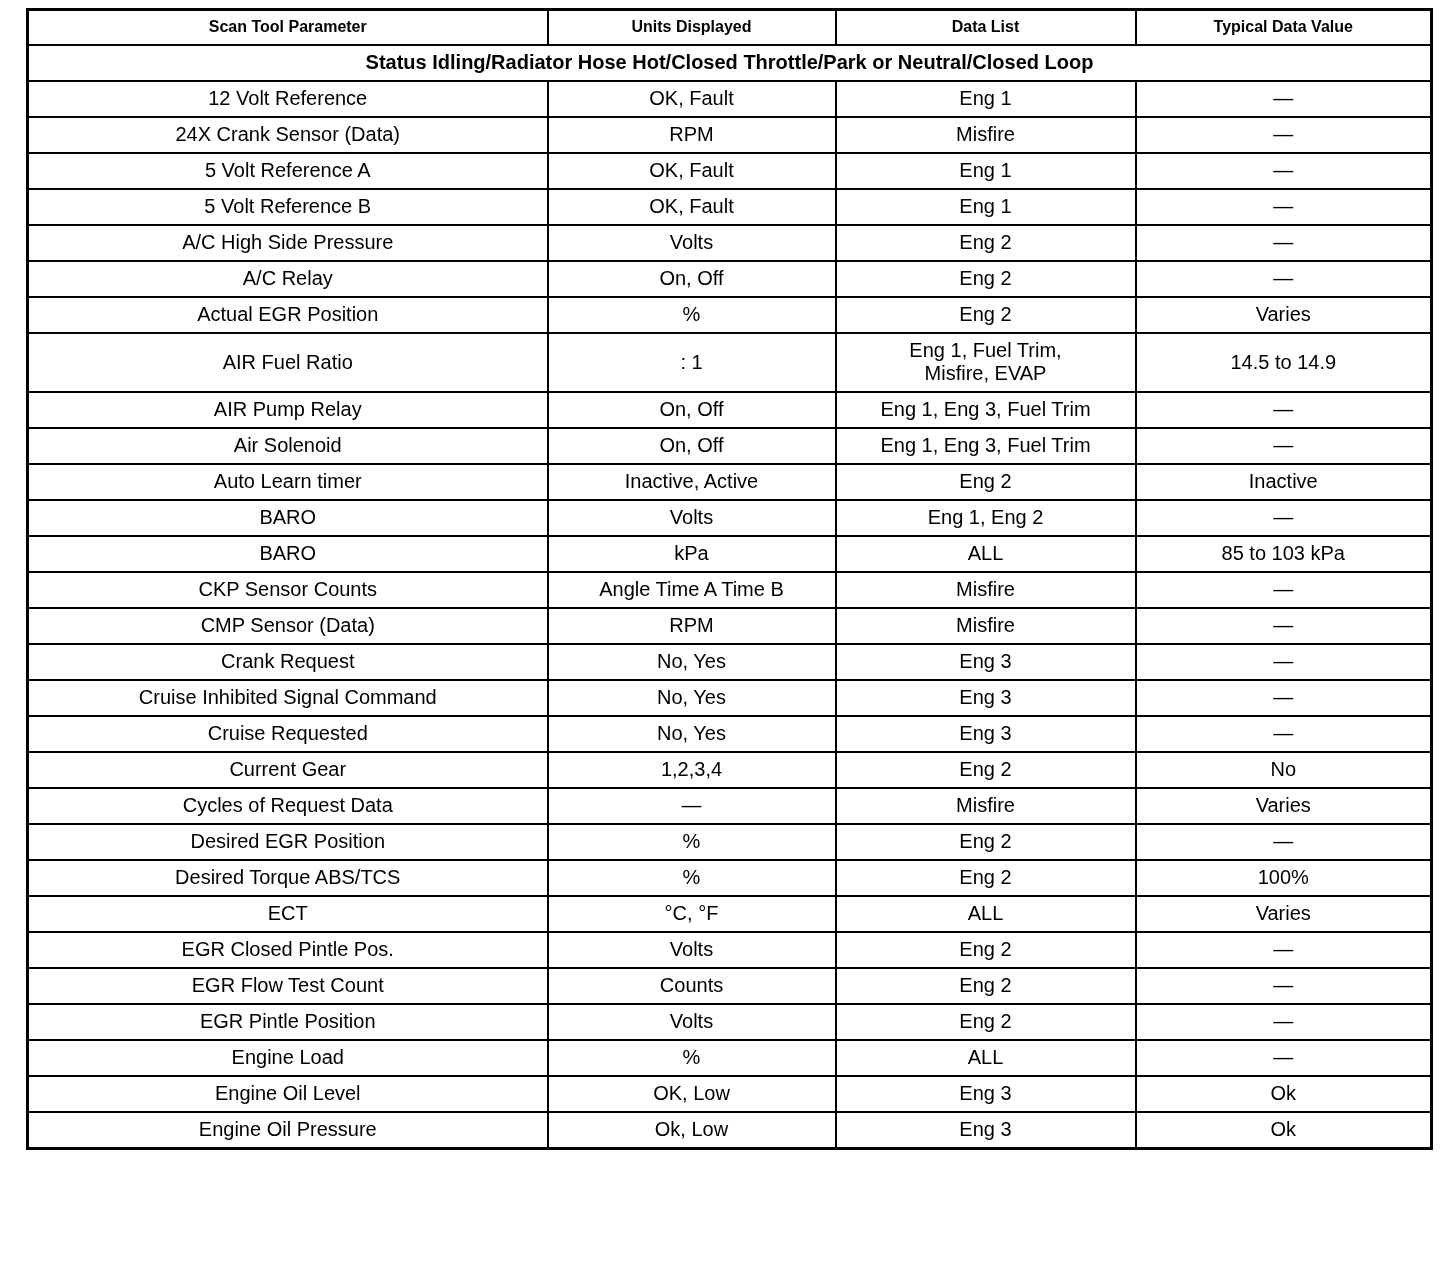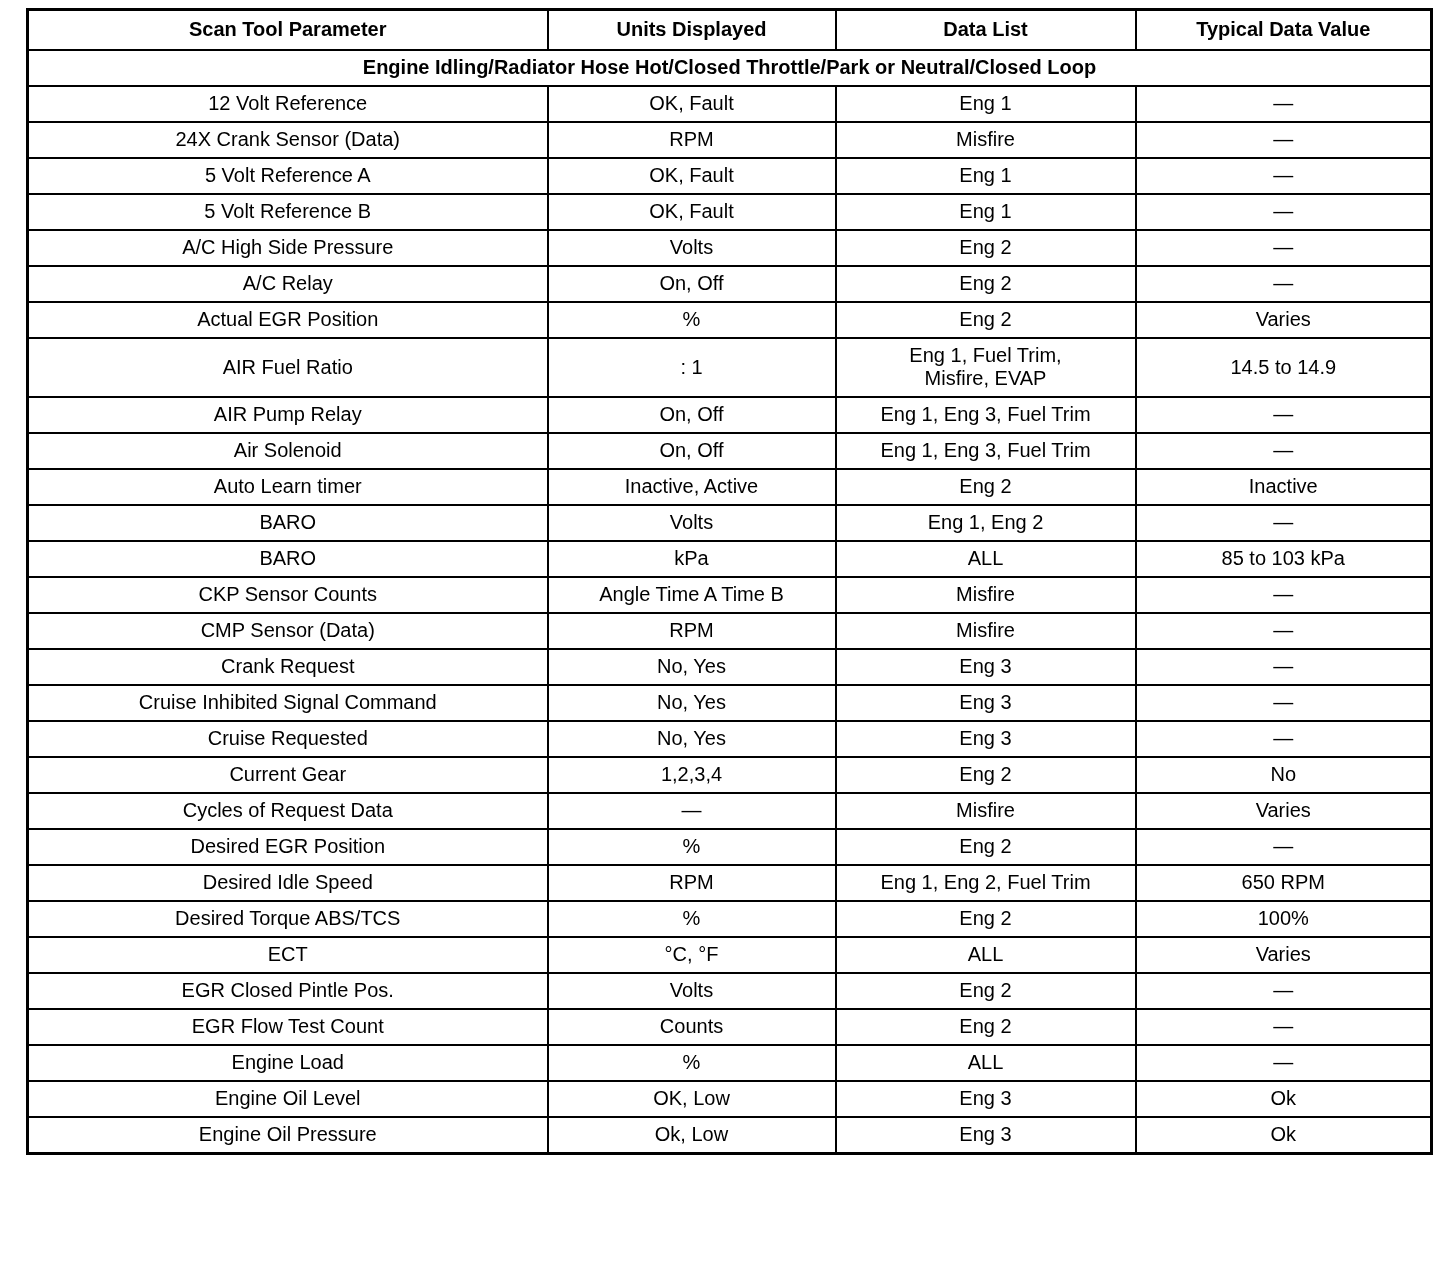--- a/index.html
+++ b/index.html
@@ -36,21 +36,21 @@
   table.scan-table td {
     border: 2px solid #000;
     text-align: center;
     vertical-align: middle;
     font-size: 20px;
     line-height: 1.15;
     padding: 5px 4px 6px 4px;
   }
   table.scan-table th {
     font-weight: bold;
-    font-size: 20px;
+    font-size: 16px;
     padding: 7px 4px 8px 4px;
   }
   td.section-banner {
     font-weight: bold;
     font-size: 21px;
     padding: 5px 4px 7px 4px;
   }
   td.two-line {
     padding: 2px 4px 3px 4px;
     line-height: 1.18;
@@ -73,21 +73,21 @@
     <thead>
       <tr>
         <th>Scan Tool Parameter</th>
         <th>Units Displayed</th>
         <th>Data List</th>
         <th>Typical Data Value</th>
       </tr>
     </thead>
     <tbody id="table-body">
       <tr>
-        <td class="section-banner" colspan="4">Engine Idling/Radiator Hose Hot/Closed Throttle/Park or Neutral/Closed Loop</td>
+        <td class="section-banner" colspan="4">Status Idling/Radiator Hose Hot/Closed Throttle/Park or Neutral/Closed Loop</td>
       </tr>
     <tr>
           <td>12 Volt Reference</td>
           <td>OK, Fault</td>
           <td>Eng 1</td>
           <td>—</td>
         </tr>
         <tr>
           <td>24X Crank Sensor (Data)</td>
           <td>RPM</td>
@@ -205,46 +205,46 @@
           <td>Misfire</td>
           <td>Varies</td>
         </tr>
         <tr>
           <td>Desired EGR Position</td>
           <td>%</td>
           <td>Eng 2</td>
           <td>—</td>
         </tr>
         <tr>
-          <td>Desired Idle Speed</td>
-          <td>RPM</td>
-          <td>Eng 1, Eng 2, Fuel Trim</td>
-          <td>650 RPM</td>
-        </tr>
-        <tr>
           <td>Desired Torque ABS/TCS</td>
           <td>%</td>
           <td>Eng 2</td>
           <td>100%</td>
         </tr>
         <tr>
           <td>ECT</td>
           <td>°C, °F</td>
           <td>ALL</td>
           <td>Varies</td>
         </tr>
         <tr>
           <td>EGR Closed Pintle Pos.</td>
           <td>Volts</td>
           <td>Eng 2</td>
           <td>—</td>
         </tr>
         <tr>
           <td>EGR Flow Test Count</td>
           <td>Counts</td>
+          <td>Eng 2</td>
+          <td>—</td>
+        </tr>
+        <tr>
+          <td>EGR Pintle Position</td>
+          <td>Volts</td>
           <td>Eng 2</td>
           <td>—</td>
         </tr>
         <tr>
           <td>Engine Load</td>
           <td>%</td>
           <td>ALL</td>
           <td>—</td>
         </tr>
         <tr>

